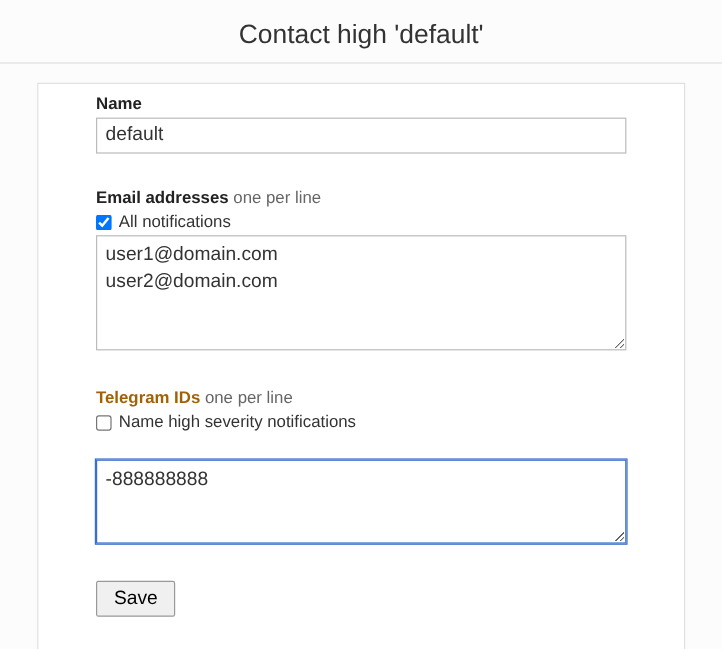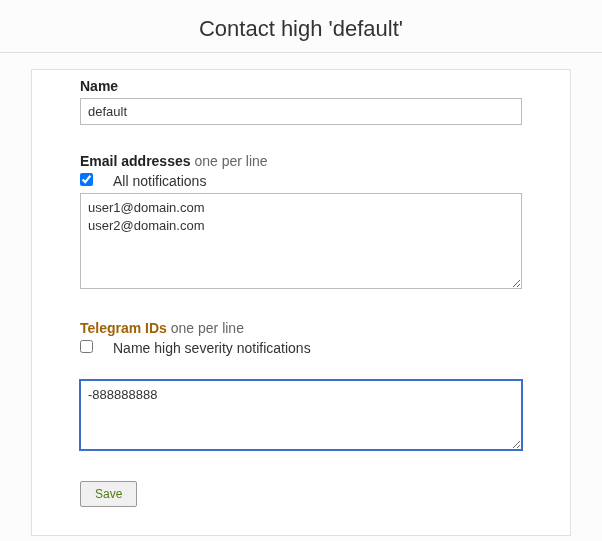--- a/index.html
+++ b/index.html
@@ -45,54 +45,54 @@
       color: #a16207;
       font-weight: bold;
     }
     .field-hint {
       color: #666;
       font-weight: 400;
     }
     .checkbox-row {
       margin-bottom: 4px;
       display: flex;
-      align-items: flex-start;
-      gap: 20px;
+      align-items: flex-end;
+      gap: 6px;
       font-size: 14px;
       color: #333;
     }
     .checkbox-row input[type="checkbox"] {
       width: 13px;
       height: 13px;
     }
     .text-input {
       width: 100%;
       border: 1px solid #bbb;
       padding: 5px 7px;
-      font-size: 13px;
+      font-size: 16px;
       color: #333;
       outline: none;
       font-family: Arial, Helvetica, sans-serif;
     }
     textarea.text-input {
       resize: both;
       min-height: 70px;
       line-height: 1.35;
     }
     textarea.text-input.focused {
       border: 1px solid #3b6fc9;
       outline: 1px solid #3b6fc9;
     }
     .save-button {
       background: #f0f0f0;
       border: 1px solid #999;
       border-radius: 2px;
       padding: 5px 14px;
-      font-size: 12px;
-      color: #4d7c0f;
+      font-size: 16px;
+      color: #000000;
       cursor: pointer;
       font-family: Arial, Helvetica, sans-serif;
     }
     .email-ta { height: 96px; }
     .telegram-ta { height: 64px; margin-top: 20px; }
   </style>
 </head>
 <body>
 
 <div class="page-header">Contact high 'default'</div>

